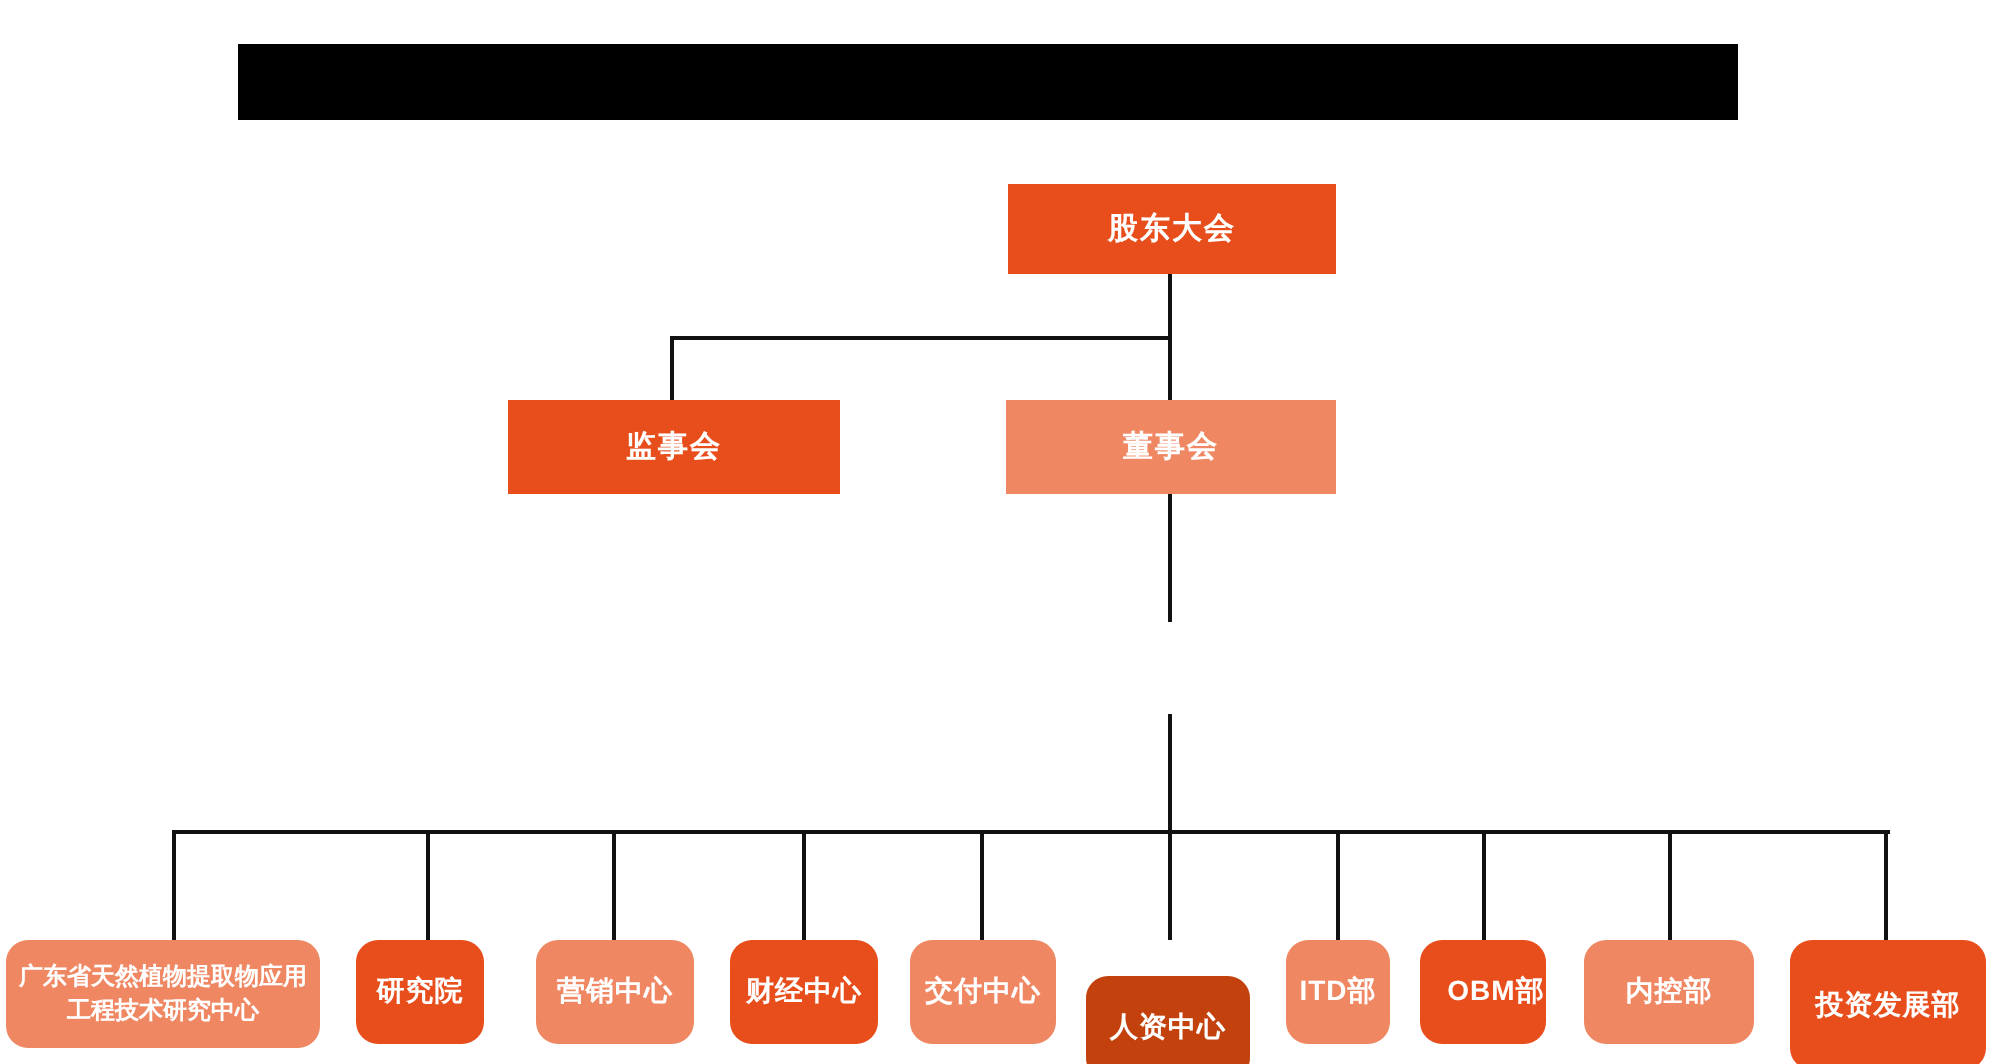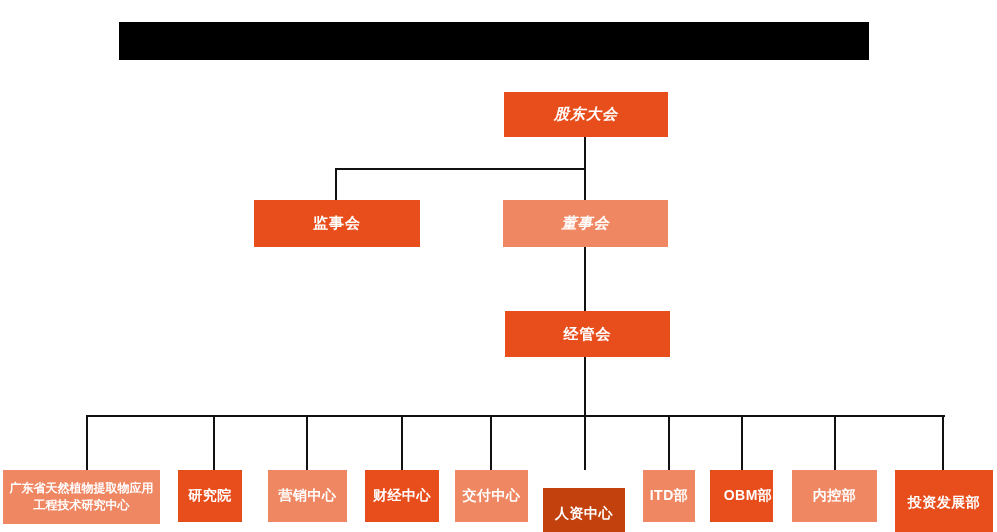--- a/index.html
+++ b/index.html
@@ -23,21 +23,21 @@
     box-sizing: border-box;
     display: flex;
     align-items: center;
     justify-content: center;
     color: #ffffff;
     font-weight: bold;
     font-size: 15px;
     letter-spacing: 1px;
     text-align: center;
   }
-  .node.dept { font-size: 14px; letter-spacing: 0.5px; }
+  .node.dept { font-size: 14px; letter-spacing: 0.5px; border-radius: 11px; }
   .node.dept-long {
     font-size: 12px;
     letter-spacing: 0;
     line-height: 1.45;
     padding: 0 6px;
   }
 </style>
 </head>
 <body>
 
@@ -55,34 +55,31 @@
   <div class="line" style="left: 213px; top: 415px; width: 2px; height: 55px; background: rgb(17, 17, 17);"></div>
   <div class="line" style="left: 306px; top: 415px; width: 2px; height: 55px; background: rgb(17, 17, 17);"></div>
   <div class="line" style="left: 401px; top: 415px; width: 2px; height: 55px; background: rgb(17, 17, 17);"></div>
   <div class="line" style="left: 490px; top: 415px; width: 2px; height: 55px; background: rgb(17, 17, 17);"></div>
   <div class="line" style="left: 584px; top: 415px; width: 2px; height: 55px; background: rgb(17, 17, 17);"></div>
   <div class="line" style="left: 668px; top: 415px; width: 2px; height: 55px; background: rgb(17, 17, 17);"></div>
   <div class="line" style="left: 741px; top: 415px; width: 2px; height: 55px; background: rgb(17, 17, 17);"></div>
   <div class="line" style="left: 834px; top: 415px; width: 2px; height: 55px; background: rgb(17, 17, 17);"></div>
   <div class="line" style="left: 942px; top: 415px; width: 2px; height: 55px; background: rgb(17, 17, 17);"></div>
 
-  <div class="node" style="left: 504px; top: 92px; width: 164px; height: 45px; background: rgb(232, 78, 28); font-style: italic;">
+  <div class="node" style="left: 504px; top: 92px; width: 164px; height: 45px; background: rgb(232, 78, 28);">
     <span>股东大会</span>
   </div>
 
   <div class="node" style="left: 254px; top: 200px; width: 166px; height: 47px; background: rgb(232, 78, 28);">
     <span>监事会</span>
   </div>
-  <div class="node" style="left: 503px; top: 200px; width: 165px; height: 47px; background: rgb(239, 135, 99); font-style: italic;">
+  <div class="node" style="left: 503px; top: 200px; width: 165px; height: 47px; background: rgb(239, 135, 99);">
     <span>董事会</span>
   </div>
 
-  <div class="node" style="left: 505px; top: 311px; width: 165px; height: 46px; background: rgb(232, 78, 28);">
-    <span>经管会</span>
-  </div>
 
   <div class="node dept dept-long" style="left: 3px; top: 470px; width: 157px; height: 54px; background: rgb(239, 135, 99);">
     <span>广东省天然植物提取物应用工程技术研究中心</span>
   </div>
   <div class="node dept" style="left: 178px; top: 470px; width: 64px; height: 52px; background: rgb(232, 78, 28);">
     <span>研究院</span>
   </div>
   <div class="node dept" style="left: 365px; top: 470px; width: 74px; height: 52px; background: rgb(232, 78, 28);">
     <span>财经中心</span>
   </div>

